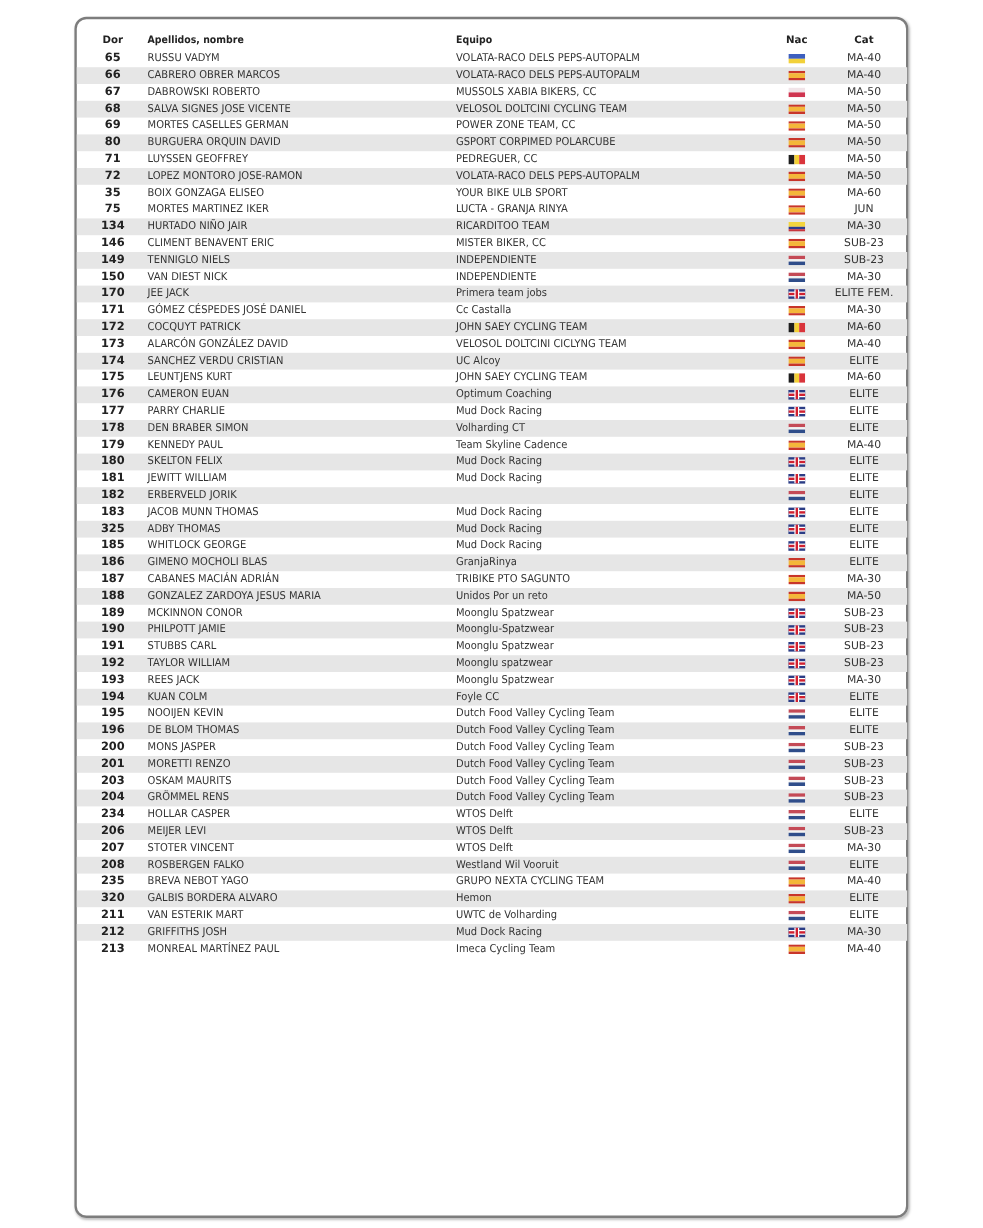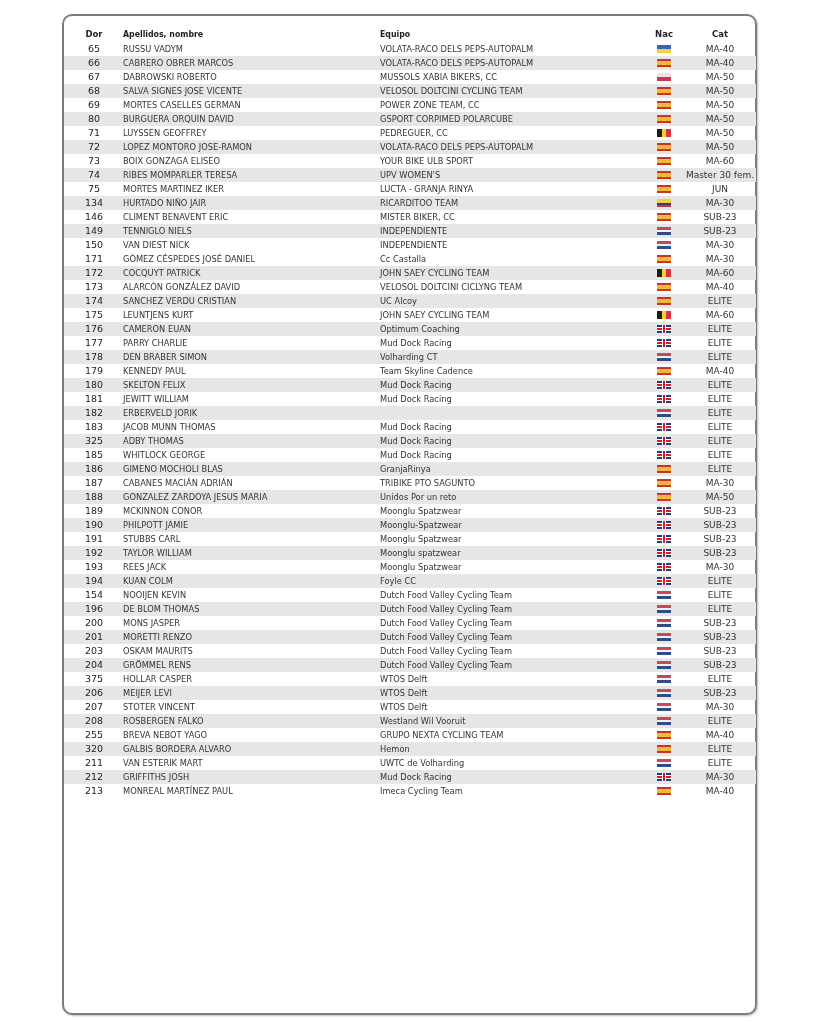--- a/index.html
+++ b/index.html
@@ -8,21 +8,21 @@
   .frame { position:absolute; left:62px; top:14px; width:695px; height:1001px;
            border:2px solid #7d7d7d; border-radius:10px; box-sizing:border-box;
            box-shadow: 1px 1px 2px rgba(0,0,0,0.25); }
   .table { position:absolute; left:64px; top:27px; width:692px; }
   .hdr, .row { position:relative; height:14px; }
   .hdr { height:15px; }
   .row.alt { background:#e6e6e6; }
   .cell { position:absolute; top:0; line-height:14px; white-space:nowrap; font-size:9px; }
   .hdr .cell { font-weight:bold; font-size:8.5px; line-height:15px; color:#222; }
   .c-dor { left:4px; width:52px; text-align:center; }
-  .row .c-dor { font-weight:normal; font-size:9.5px; color:#222; }
+  .row .c-dor { font-weight:bold; font-size:9.5px; color:#222; }
   .c-name { left:59px; transform:scaleX(0.92); transform-origin:left; color:#333; }
   .c-team { left:316px; transform:scaleX(0.92); transform-origin:left; color:#333; }
   .c-nac { left:588px; width:24px; text-align:center; }
   .c-cat { left:620px; width:72px; text-align:center; color:#333; }
   .flag { position:absolute; left:5px; top:3px; width:14px; height:8px; overflow:hidden; }
   .flag span { display:block; }
   .flag-h span { width:100%; }
   .flag-v { display:flex; }
   .flag-v span { height:100%; flex:1; }
   .uk { background:#2b3c85; position:absolute; left:5px; top:3px; width:14px; height:8px; overflow:hidden; }
@@ -139,44 +139,31 @@
         <span class="cell c-nac">
           <span class="flag flag-h">
             <span style="background: rgb(200, 53, 42); height: 2px;"></span>
             <span style="background: rgb(244, 183, 58); height: 4px;"></span>
             <span style="background: rgb(200, 53, 42); height: 2px;"></span>
           </span>
         </span>
         <span class="cell c-cat">MA-50</span>
       </div>
       <div class="row">
-        <span class="cell c-dor">73</span>
+        <span class="cell c-dor">35</span>
         <span class="cell c-name">BOIX GONZAGA ELISEO</span>
         <span class="cell c-team">YOUR BIKE ULB SPORT</span>
         <span class="cell c-nac">
           <span class="flag flag-h">
             <span style="background: rgb(200, 53, 42); height: 2px;"></span>
             <span style="background: rgb(244, 183, 58); height: 4px;"></span>
             <span style="background: rgb(200, 53, 42); height: 2px;"></span>
           </span>
         </span>
         <span class="cell c-cat">MA-60</span>
-      </div>
-      <div class="row alt">
-        <span class="cell c-dor">74</span>
-        <span class="cell c-name">RIBES MOMPARLER TERESA</span>
-        <span class="cell c-team">UPV WOMEN'S</span>
-        <span class="cell c-nac">
-          <span class="flag flag-h">
-            <span style="background: rgb(200, 53, 42); height: 2px;"></span>
-            <span style="background: rgb(244, 183, 58); height: 4px;"></span>
-            <span style="background: rgb(200, 53, 42); height: 2px;"></span>
-          </span>
-        </span>
-        <span class="cell c-cat">Master 30 fem.</span>
       </div>
       <div class="row">
         <span class="cell c-dor">75</span>
         <span class="cell c-name">MORTES MARTINEZ IKER</span>
         <span class="cell c-team">LUCTA - GRANJA RINYA</span>
         <span class="cell c-nac">
           <span class="flag flag-h">
             <span style="background: rgb(200, 53, 42); height: 2px;"></span>
             <span style="background: rgb(244, 183, 58); height: 4px;"></span>
             <span style="background: rgb(200, 53, 42); height: 2px;"></span>
@@ -228,20 +215,29 @@
         <span class="cell c-name">VAN DIEST NICK</span>
         <span class="cell c-team">INDEPENDIENTE</span>
         <span class="cell c-nac">
           <span class="flag flag-h">
             <span style="background: rgb(196, 74, 86); height: 2.66667px;"></span>
             <span style="background: rgb(242, 242, 242); height: 2.66667px;"></span>
             <span style="background: rgb(47, 77, 138); height: 2.66667px;"></span>
           </span>
         </span>
         <span class="cell c-cat">MA-30</span>
+      </div>
+      <div class="row alt">
+        <span class="cell c-dor">170</span>
+        <span class="cell c-name">JEE JACK</span>
+        <span class="cell c-team">Primera team jobs</span>
+        <span class="cell c-nac">
+          <span class="uk"></span>
+        </span>
+        <span class="cell c-cat">ELITE FEM.</span>
       </div>
       <div class="row">
         <span class="cell c-dor">171</span>
         <span class="cell c-name">GÓMEZ CÉSPEDES JOSÉ DANIEL</span>
         <span class="cell c-team">Cc Castalla</span>
         <span class="cell c-nac">
           <span class="flag flag-h">
             <span style="background: rgb(200, 53, 42); height: 2px;"></span>
             <span style="background: rgb(244, 183, 58); height: 4px;"></span>
             <span style="background: rgb(200, 53, 42); height: 2px;"></span>
@@ -490,21 +486,21 @@
       <div class="row alt">
         <span class="cell c-dor">194</span>
         <span class="cell c-name">KUAN COLM</span>
         <span class="cell c-team">Foyle CC</span>
         <span class="cell c-nac">
           <span class="uk"></span>
         </span>
         <span class="cell c-cat">ELITE</span>
       </div>
       <div class="row">
-        <span class="cell c-dor">154</span>
+        <span class="cell c-dor">195</span>
         <span class="cell c-name">NOOIJEN KEVIN</span>
         <span class="cell c-team">Dutch Food Valley Cycling Team</span>
         <span class="cell c-nac">
           <span class="flag flag-h">
             <span style="background: rgb(196, 74, 86); height: 2.66667px;"></span>
             <span style="background: rgb(242, 242, 242); height: 2.66667px;"></span>
             <span style="background: rgb(47, 77, 138); height: 2.66667px;"></span>
           </span>
         </span>
         <span class="cell c-cat">ELITE</span>
@@ -568,21 +564,21 @@
         <span class="cell c-nac">
           <span class="flag flag-h">
             <span style="background: rgb(196, 74, 86); height: 2.66667px;"></span>
             <span style="background: rgb(242, 242, 242); height: 2.66667px;"></span>
             <span style="background: rgb(47, 77, 138); height: 2.66667px;"></span>
           </span>
         </span>
         <span class="cell c-cat">SUB-23</span>
       </div>
       <div class="row">
-        <span class="cell c-dor">375</span>
+        <span class="cell c-dor">234</span>
         <span class="cell c-name">HOLLAR CASPER</span>
         <span class="cell c-team">WTOS Delft</span>
         <span class="cell c-nac">
           <span class="flag flag-h">
             <span style="background: rgb(196, 74, 86); height: 2.66667px;"></span>
             <span style="background: rgb(242, 242, 242); height: 2.66667px;"></span>
             <span style="background: rgb(47, 77, 138); height: 2.66667px;"></span>
           </span>
         </span>
         <span class="cell c-cat">ELITE</span>
@@ -620,21 +616,21 @@
         <span class="cell c-nac">
           <span class="flag flag-h">
             <span style="background: rgb(196, 74, 86); height: 2.66667px;"></span>
             <span style="background: rgb(242, 242, 242); height: 2.66667px;"></span>
             <span style="background: rgb(47, 77, 138); height: 2.66667px;"></span>
           </span>
         </span>
         <span class="cell c-cat">ELITE</span>
       </div>
       <div class="row">
-        <span class="cell c-dor">255</span>
+        <span class="cell c-dor">235</span>
         <span class="cell c-name">BREVA NEBOT YAGO</span>
         <span class="cell c-team">GRUPO NEXTA CYCLING TEAM</span>
         <span class="cell c-nac">
           <span class="flag flag-h">
             <span style="background: rgb(200, 53, 42); height: 2px;"></span>
             <span style="background: rgb(244, 183, 58); height: 4px;"></span>
             <span style="background: rgb(200, 53, 42); height: 2px;"></span>
           </span>
         </span>
         <span class="cell c-cat">MA-40</span>

